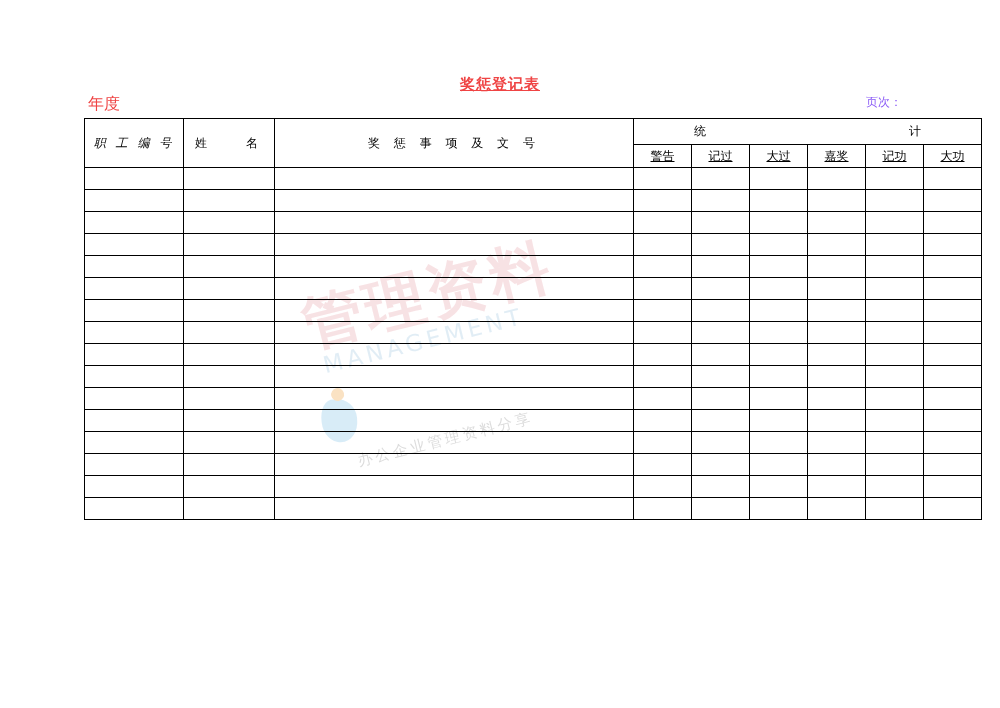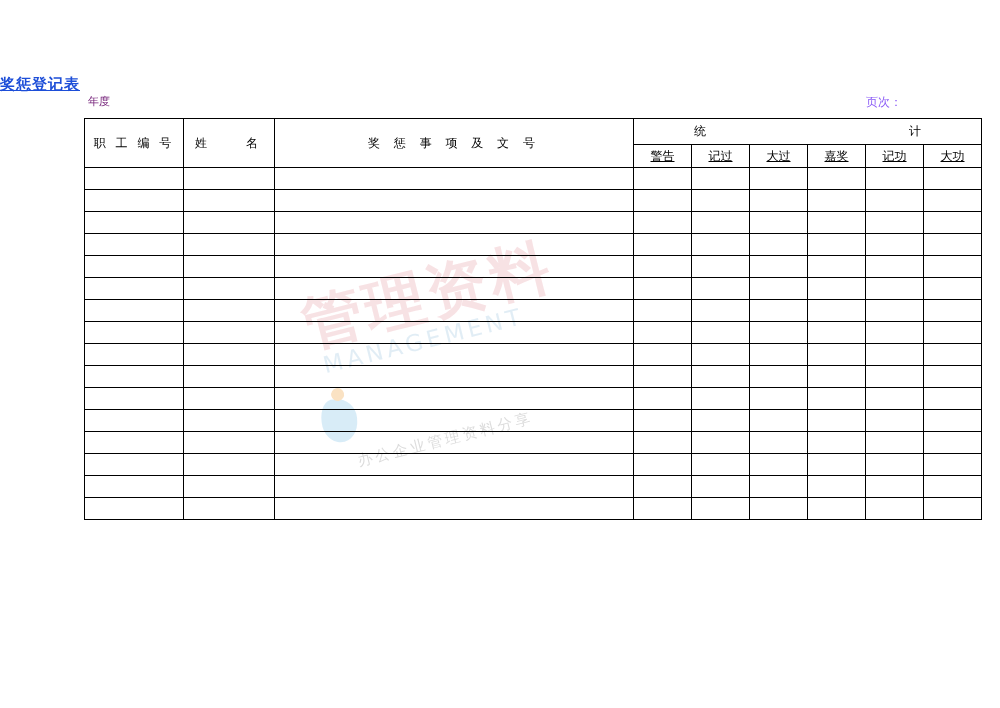--- a/index.html
+++ b/index.html
@@ -26,32 +26,33 @@
     left: 0;
     top: 0;
     width: 1000px;
     height: 708px;
   }
   .title {
     position: absolute;
     left: 0;
     top: 75px;
     width: 1000px;
+    text-align: center;
     font-size: 15px;
     font-weight: bold;
     letter-spacing: 1px;
-    color: #1d4ed8;
+    color: #ef4444;
     text-decoration: underline;
   }
   .year-label {
     position: absolute;
     left: 88px;
     top: 94px;
-    font-size: 11px;
-    color: #701a75;
+    font-size: 16px;
+    color: #ef4444;
   }
   .page-label {
     position: absolute;
     left: 866px;
     top: 94px;
     font-size: 12px;
     color: #8b5cf6;
   }
   table.reg {
     position: absolute;
@@ -69,20 +70,21 @@
     text-align: center;
     vertical-align: middle;
     background: transparent;
   }
   .h-emp {
     width: 98px;
     height: 48px;
     line-height: 15px;
     font-size: 12px;
     letter-spacing: 3px;
+    font-style: italic;
   }
   .h-name {
     width: 90px;
     height: 48px;
     font-size: 12px;
     letter-spacing: 5px;
   }
   .h-matter {
     width: 358px;
     height: 48px;

